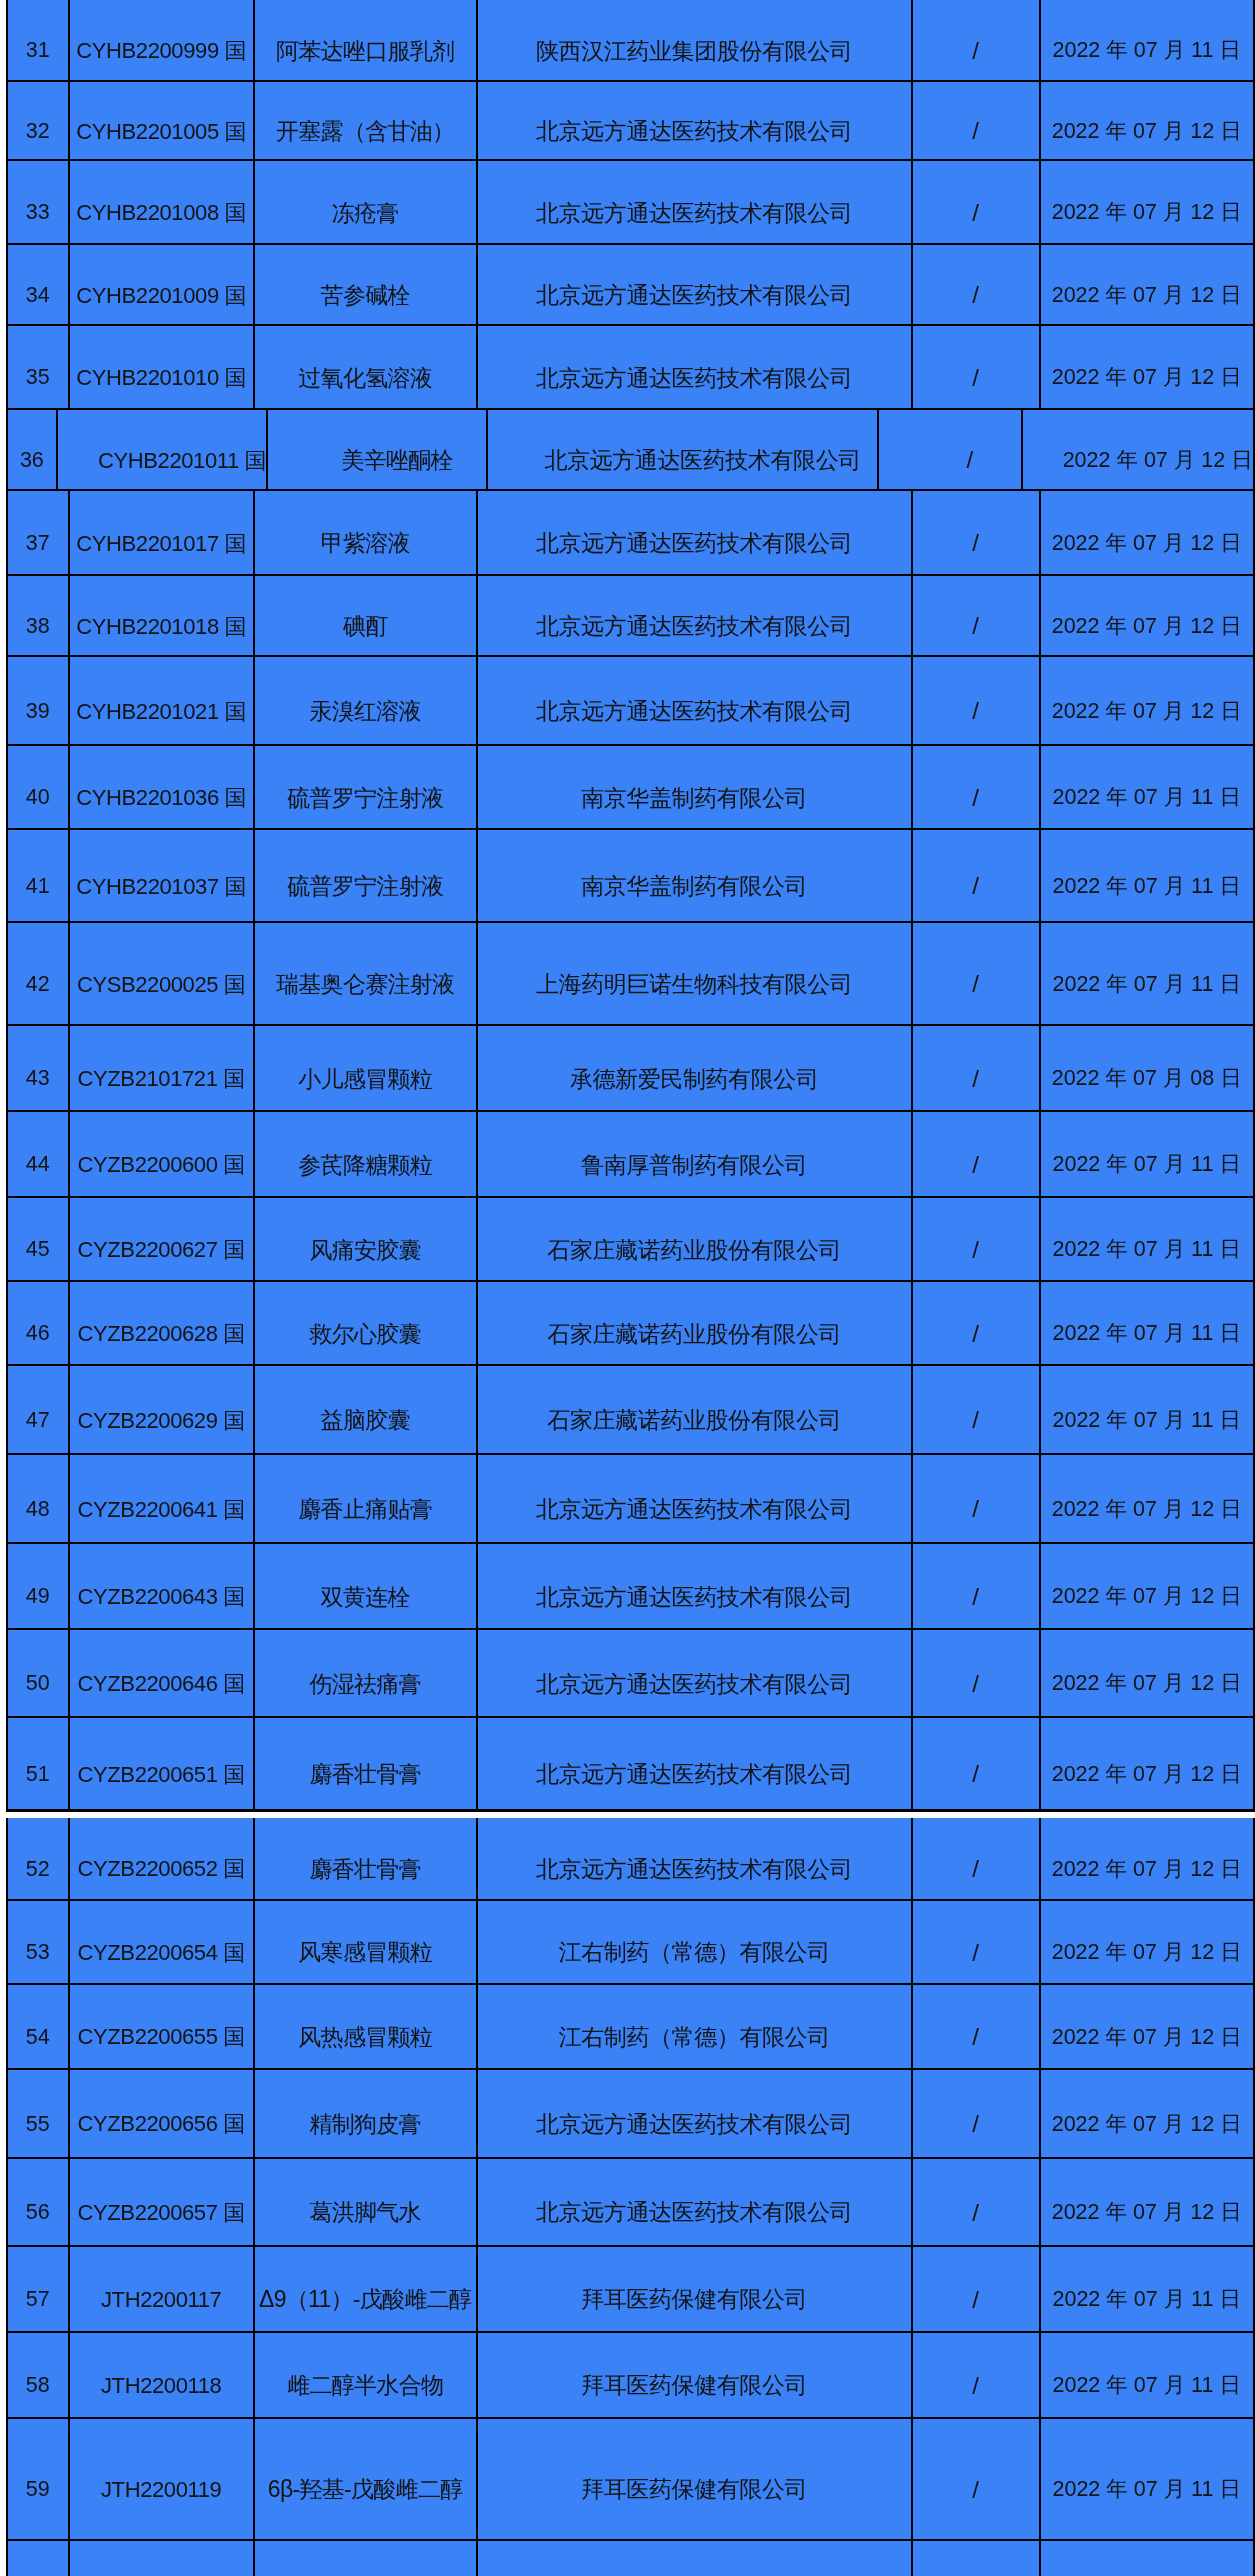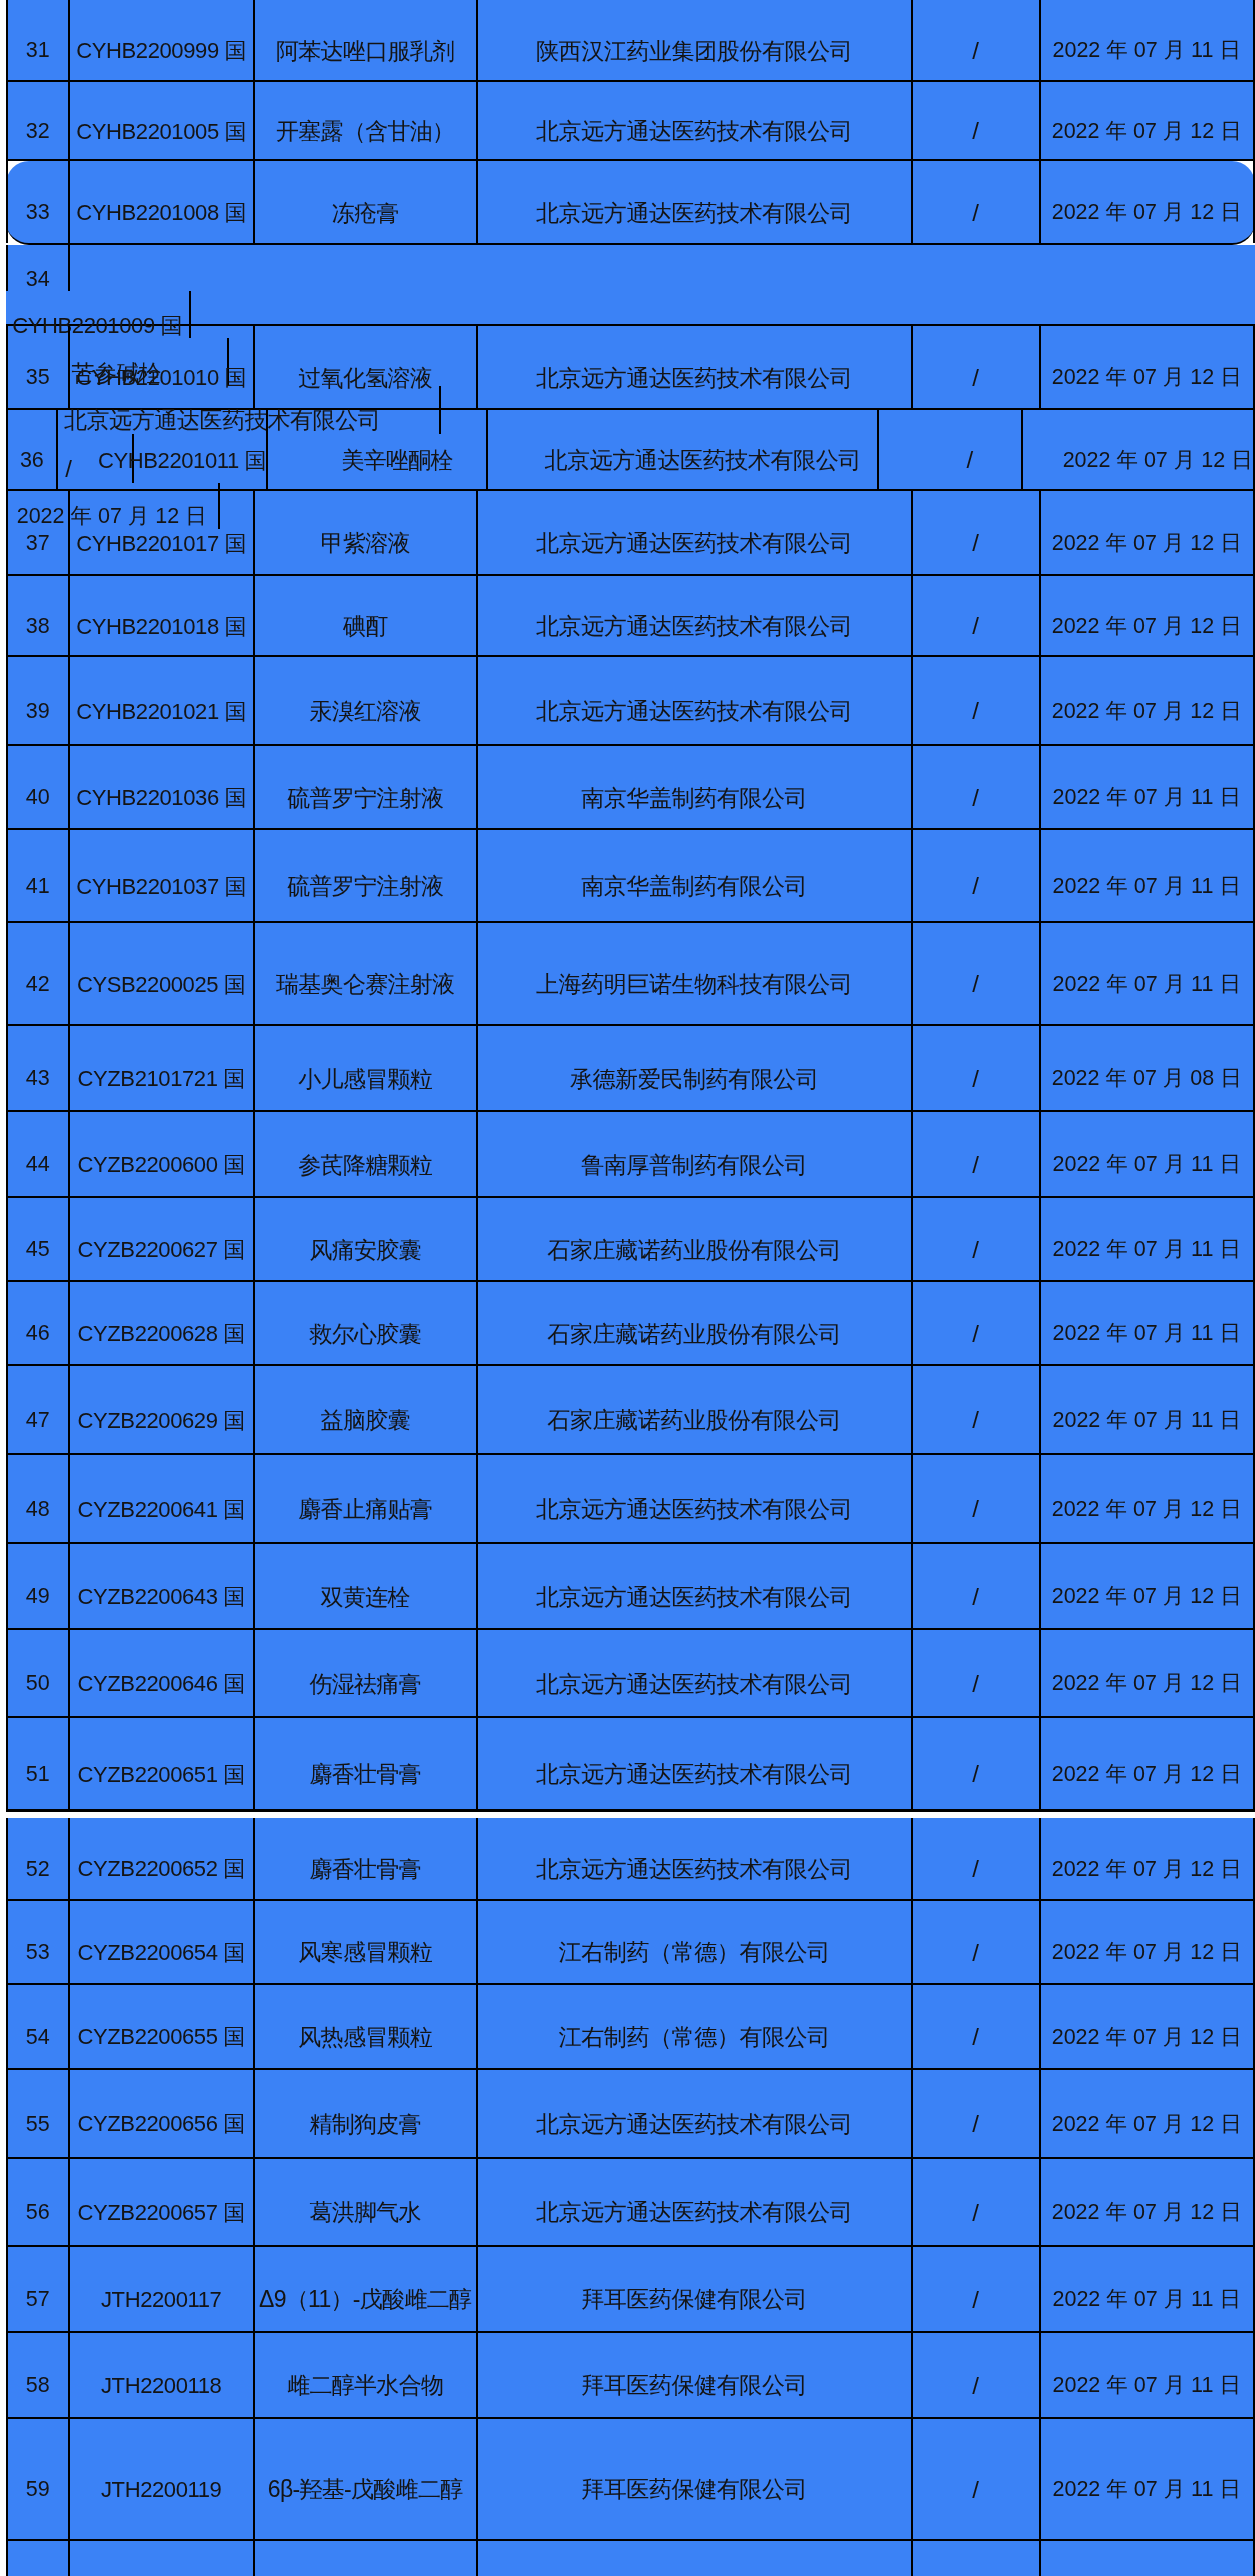--- a/index.html
+++ b/index.html
@@ -52,29 +52,29 @@
         <div class="cell c-date">2022 年 07 月 11 日</div>
       </div>
       <div class="row" style="height: 77px;">
         <div class="cell c-no">32</div>
         <div class="cell c-code">CYHB2201005 国</div>
         <div class="cell c-name">开塞露（含甘油）</div>
         <div class="cell c-company">北京远方通达医药技术有限公司</div>
         <div class="cell c-remark">/</div>
         <div class="cell c-date">2022 年 07 月 12 日</div>
       </div>
-      <div class="row" style="height: 82px; border-radius: 23px;">
+      <div class="row" style="height: 82px;">
         <div class="cell c-no">33</div>
         <div class="cell c-code">CYHB2201008 国</div>
         <div class="cell c-name">冻疮膏</div>
         <div class="cell c-company">北京远方通达医药技术有限公司</div>
         <div class="cell c-remark">/</div>
         <div class="cell c-date">2022 年 07 月 12 日</div>
       </div>
-      <div class="row" style="height: 79px; flex-direction: column;">
+      <div class="row" style="height: 79px;">
         <div class="cell c-no">34</div>
         <div class="cell c-code">CYHB2201009 国</div>
         <div class="cell c-name">苦参碱栓</div>
         <div class="cell c-company">北京远方通达医药技术有限公司</div>
         <div class="cell c-remark">/</div>
         <div class="cell c-date">2022 年 07 月 12 日</div>
       </div>
       <div class="row" style="height: 82px;">
         <div class="cell c-no">35</div>
         <div class="cell c-code">CYHB2201010 国</div>

